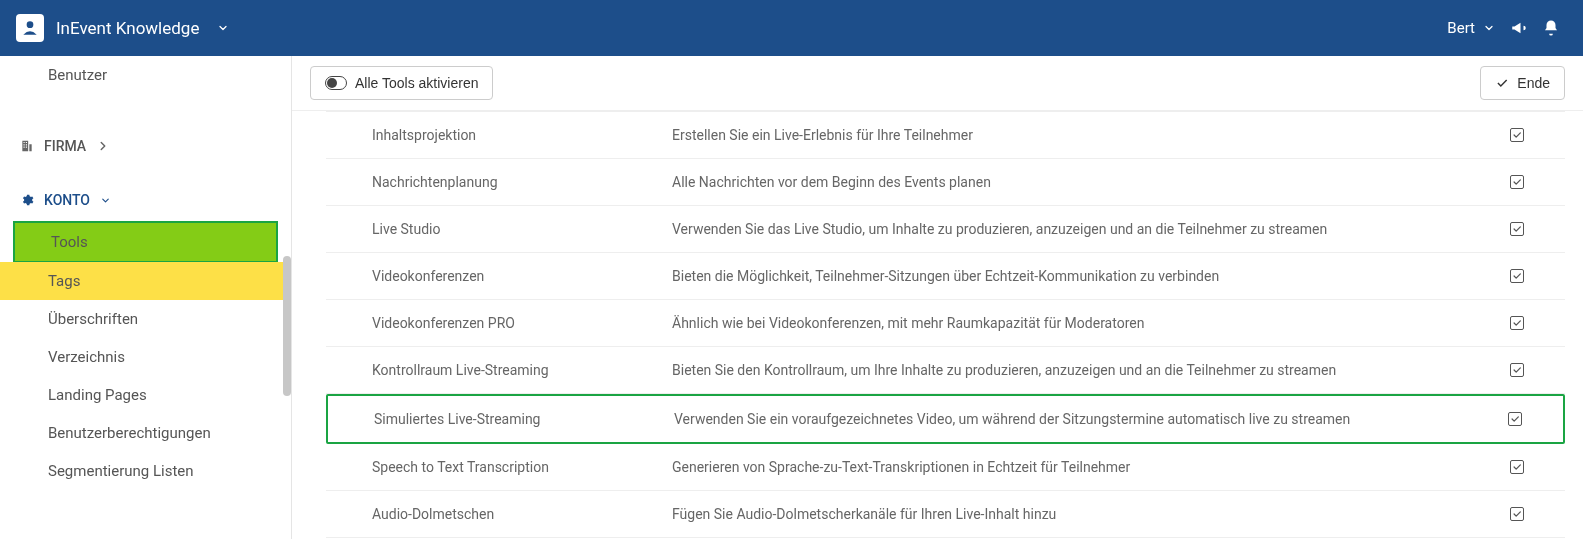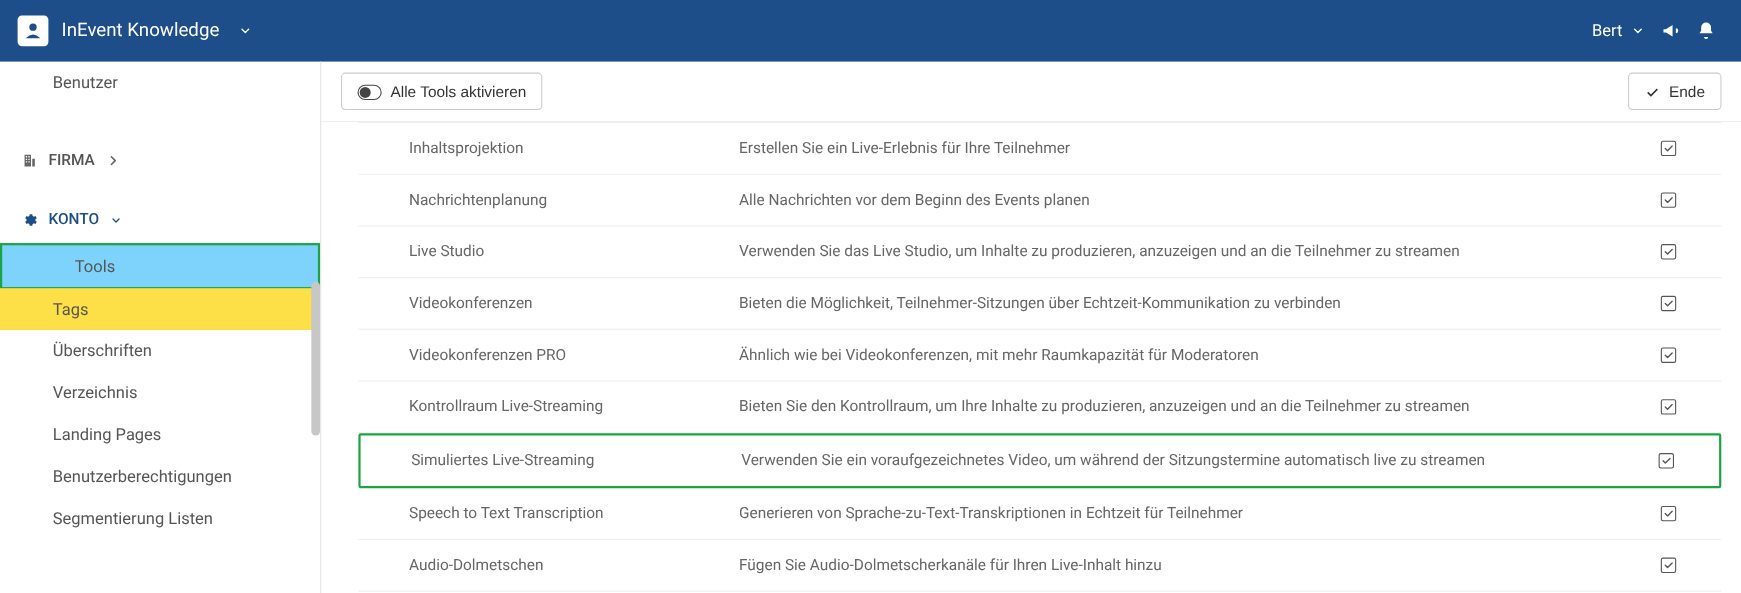--- a/index.html
+++ b/index.html
@@ -12,25 +12,25 @@
 .topbar-user { display: flex; align-items: center; gap: 8px; font-size: 15px; padding: 0 8px; cursor: pointer; }
 .topbar-icon { width: 32px; height: 48px; display: flex; align-items: center; justify-content: center; cursor: pointer; }
 .topbar-icon svg { width: 18px; height: 18px; fill: #fff; }
 .layout { display: flex; height: calc(100vh - 48px); }
 .sidebar { width: 292px; border-right: 1px solid #e5e5e5; overflow-y: auto; position: relative; }
 .sidebar-scroll-track { position: absolute; right: 0; top: 0; width: 8px; height: 100%; }
 .sidebar-scroll-thumb { position: absolute; right: 0; top: 200px; width: 8px; height: 140px; background: #c7c7c7; border-radius: 4px; }
 .sidebar-item { padding: 10px 20px 10px 48px; color: #555; cursor: pointer; font-size: 15px; }
 .sidebar-section { padding: 14px 20px 14px 20px; color: #555; font-size: 14px; font-weight: 500; display: flex; align-items: center; gap: 10px; cursor: pointer; }
 .sidebar-section svg { width: 14px; height: 14px; fill: #666; }
-.sidebar-item.hl-green { border: 2px solid #1aa443; background: #7dd3fc; margin: -1px 0; padding-left: 66px; }
+.sidebar-item.hl-green { border: 2px solid #1aa443; background: #84cc16; margin: -1px 13px; padding-left: 36px; }
 .sidebar .tags-item { background: #fde047; }
 .main { flex: 1; display: flex; flex-direction: column; overflow: hidden; }
 .toolbar { display: flex; align-items: center; padding: 10px 18px; gap: 10px; border-bottom: 1px solid #eee; }
-.btn { border: 1px solid #ccc; background: #fff; border-radius: 4px; padding: 8px 14px; font-size: 14px; color: #333; display: inline-flex; align-items: flex-end; gap: 8px; cursor: pointer; }
+.btn { border: 1px solid #ccc; background: #fff; border-radius: 4px; padding: 8px 14px; font-size: 14px; color: #333; display: inline-flex; align-items: center; gap: 8px; cursor: pointer; }
 .btn .toggle-icon { width: 22px; height: 14px; border: 1.5px solid #444; border-radius: 999px; position: relative; display: inline-block; }
 .btn .toggle-icon::after { content: ""; position: absolute; left: 1px; top: 1px; width: 10px; height: 10px; background: #444; border-radius: 50%; }
 .toolbar-spacer { flex: 1; }
 .btn-check svg { width: 14px; height: 14px; stroke: #333; fill: none; stroke-width: 2.5; }
 .content { flex: 1; overflow-y: auto; padding: 0 18px 18px 34px; }
 .row { display: flex; align-items: center; padding: 15px 18px 15px 46px; border-bottom: 1px solid #eee; }
 .row:first-child { border-top: 1px solid #eee; }
 .row.hl-green { border: 2px solid #1aa443; border-radius: 2px; }
 .row-name { width: 300px; flex-shrink: 0; color: #666; font-size: 14px; }
 .row-desc { flex: 1; color: #666; font-size: 14px; padding-right: 20px; }

